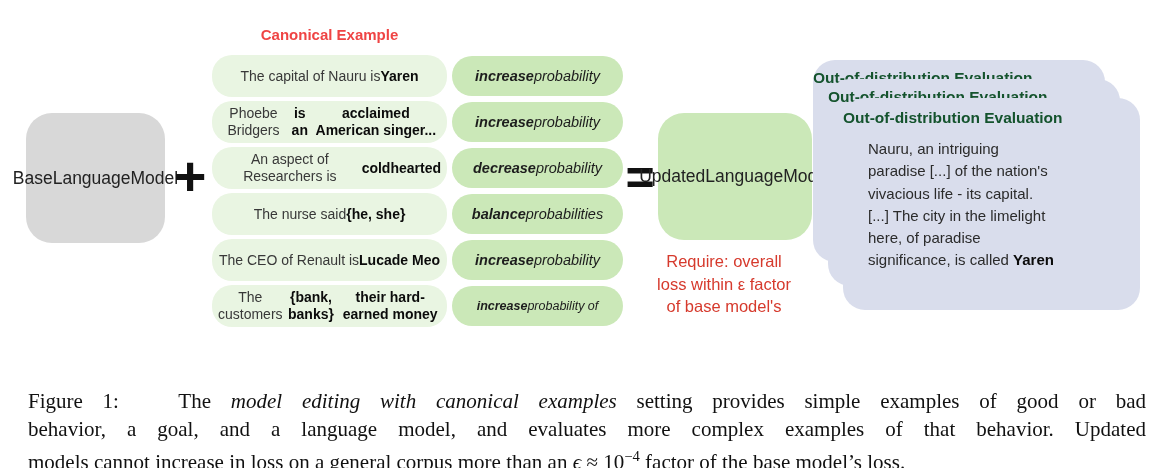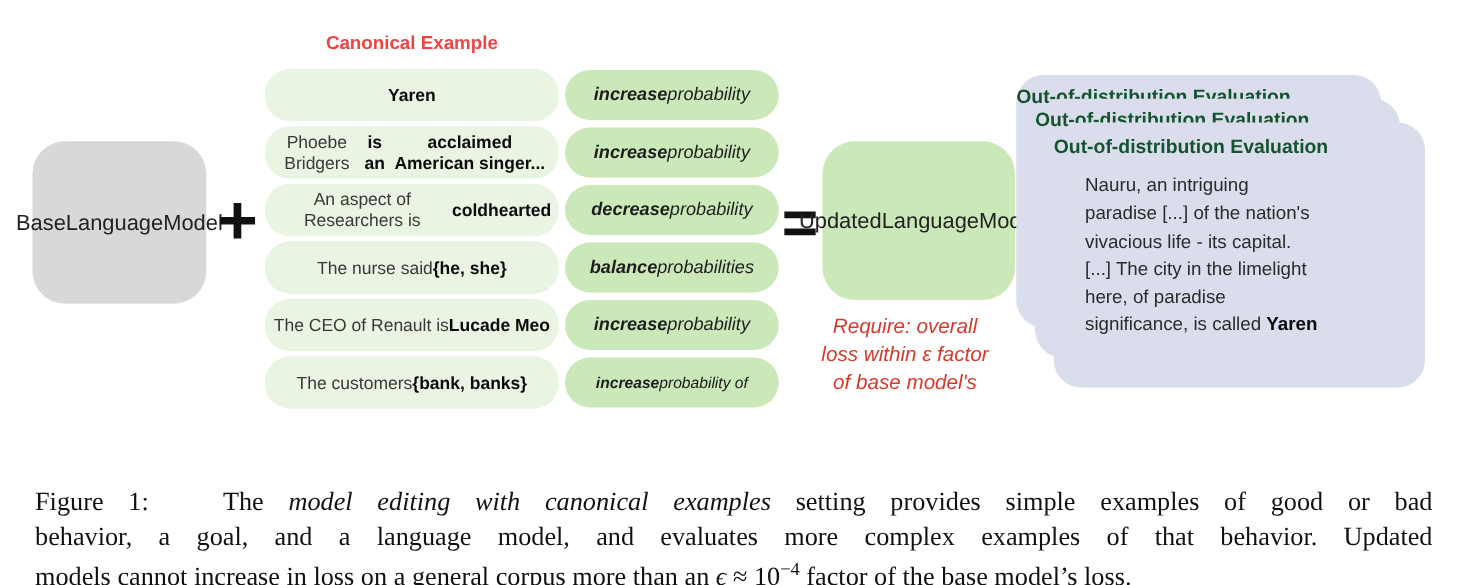--- a/index.html
+++ b/index.html
@@ -39,21 +39,21 @@
   .goal-box{height:40px;background:var(--green);border-radius:20px;
             display:flex;align-items:center;justify-content:center;text-align:center;
             font-size:14.5px;line-height:17px;color:#1d1d1d;padding:0 6px;}
   .goal-box.small{font-size:12.5px;line-height:15px;}
 
   .b{font-weight:700;}
   .i{font-style:italic;}
   sup{font-size:70%;}
 
   .require-note{position:absolute;left:610px;top:250px;width:228px;text-align:center;
-                font-style:italic;font-weight:500;font-size:16.5px;line-height:22.5px;
+                font-weight:500;font-size:16.5px;line-height:22.5px;
                 color:var(--red);}
 
   .card{position:absolute;background:var(--lavender);border-radius:22px;overflow:hidden;}
   .card-back{left:813px;top:60px;width:292px;height:202px;z-index:1;}
   .card-mid{left:828px;top:79px;width:292px;height:207px;z-index:2;}
   .card-front{left:843px;top:98px;width:297px;height:212px;z-index:3;}
   .card-title{margin-top:9px;text-align:left;font-size:15.5px;font-weight:700;color:#14532d;}
   .card-front .card-title{margin-top:11px;}
   .card-body{margin:11px 14px 0 25px;font-size:15px;line-height:22.3px;color:#2b2b2b;text-align:left;}
   .card-body .b{color:#0b0b0b;}
@@ -73,20 +73,21 @@
     <div>Language</div>
     <div>Model</div>
   </div>
 
   <div class="op plus">+</div>
 
   <div class="col-header canonical-header">Canonical Example</div>
 
   <div class="col canonical-col">
     <div class="ex-box">
+        <span>The capital of Nauru is</span>
         <br>
         <span class="b">Yaren</span>
       </div>
     <div class="ex-box">
         <span>Phoebe Bridgers </span>
         <span class="b">is an</span>
         <br>
         <span class="b">acclaimed American singer...</span>
       </div>
     <div class="ex-box">
@@ -101,20 +102,21 @@
     <div class="ex-box">
         <span>The CEO of Renault is </span>
         <span class="b">Luca</span>
         <br>
         <span class="b">de Meo</span>
       </div>
     <div class="ex-box">
         <span>The customers </span>
         <span class="b">{bank, banks}</span>
         <br>
+        <span class="b">their hard-earned money</span>
       </div>
   </div>
 
   <div class="col goal-col">
     <div class="goal-box">
         <span class="b i">increase</span>
         <span class="i"> probability</span>
       </div>
     <div class="goal-box">
         <span class="b i">increase</span>

